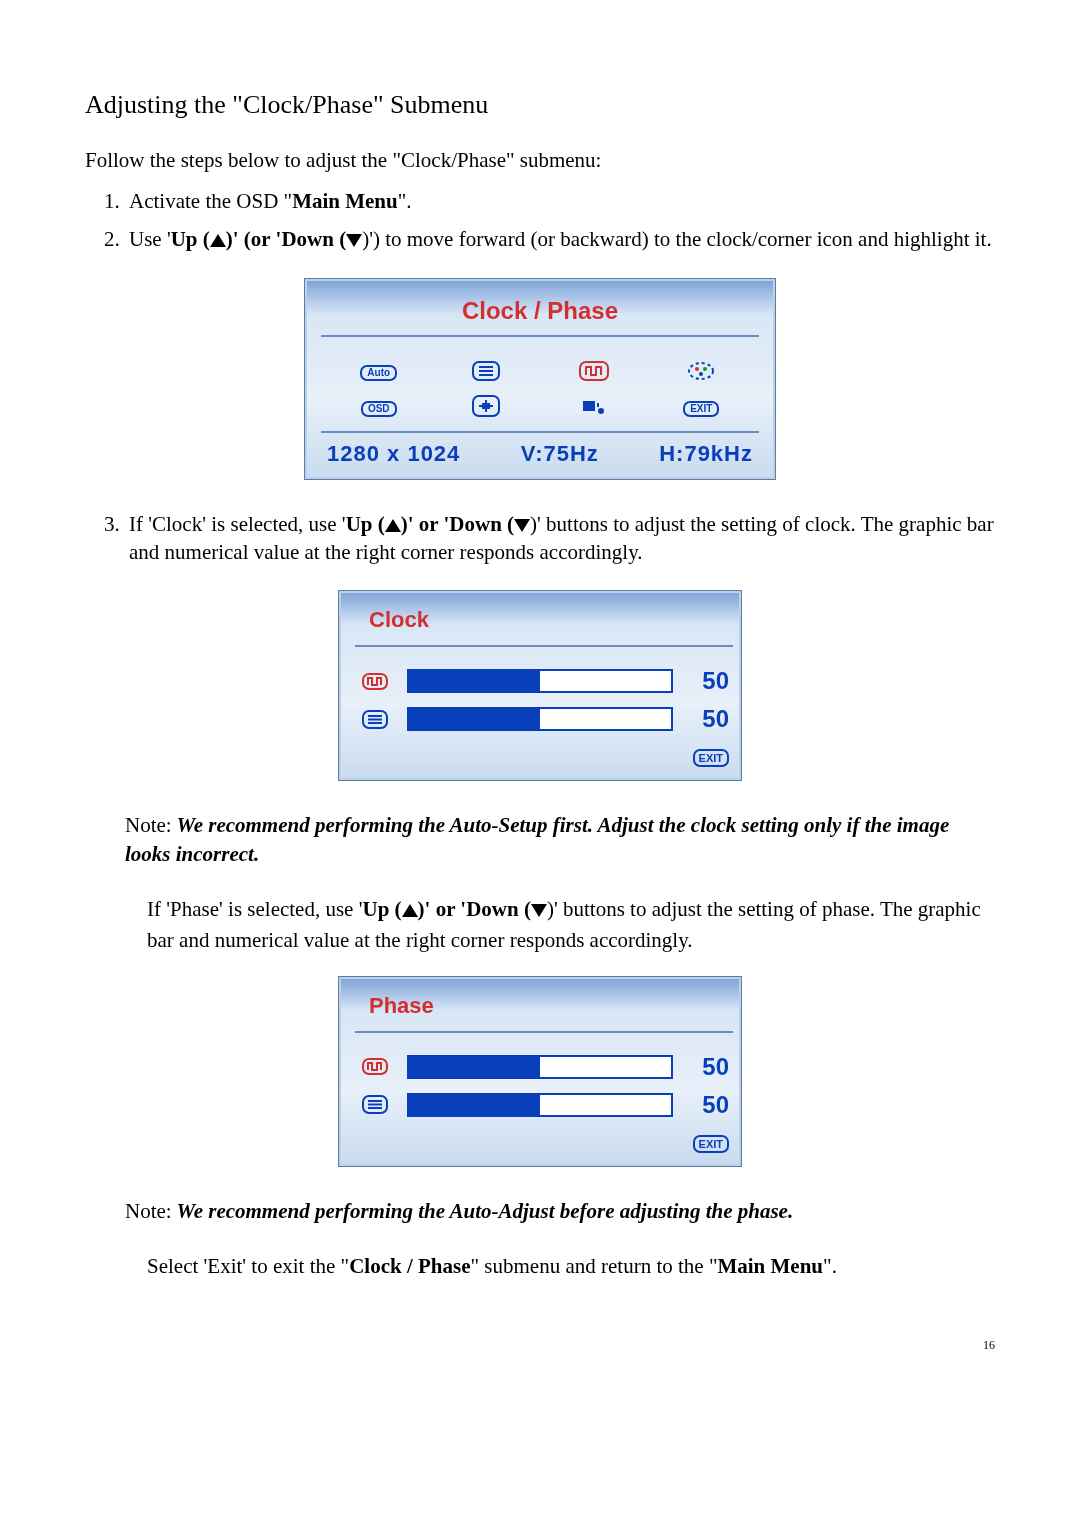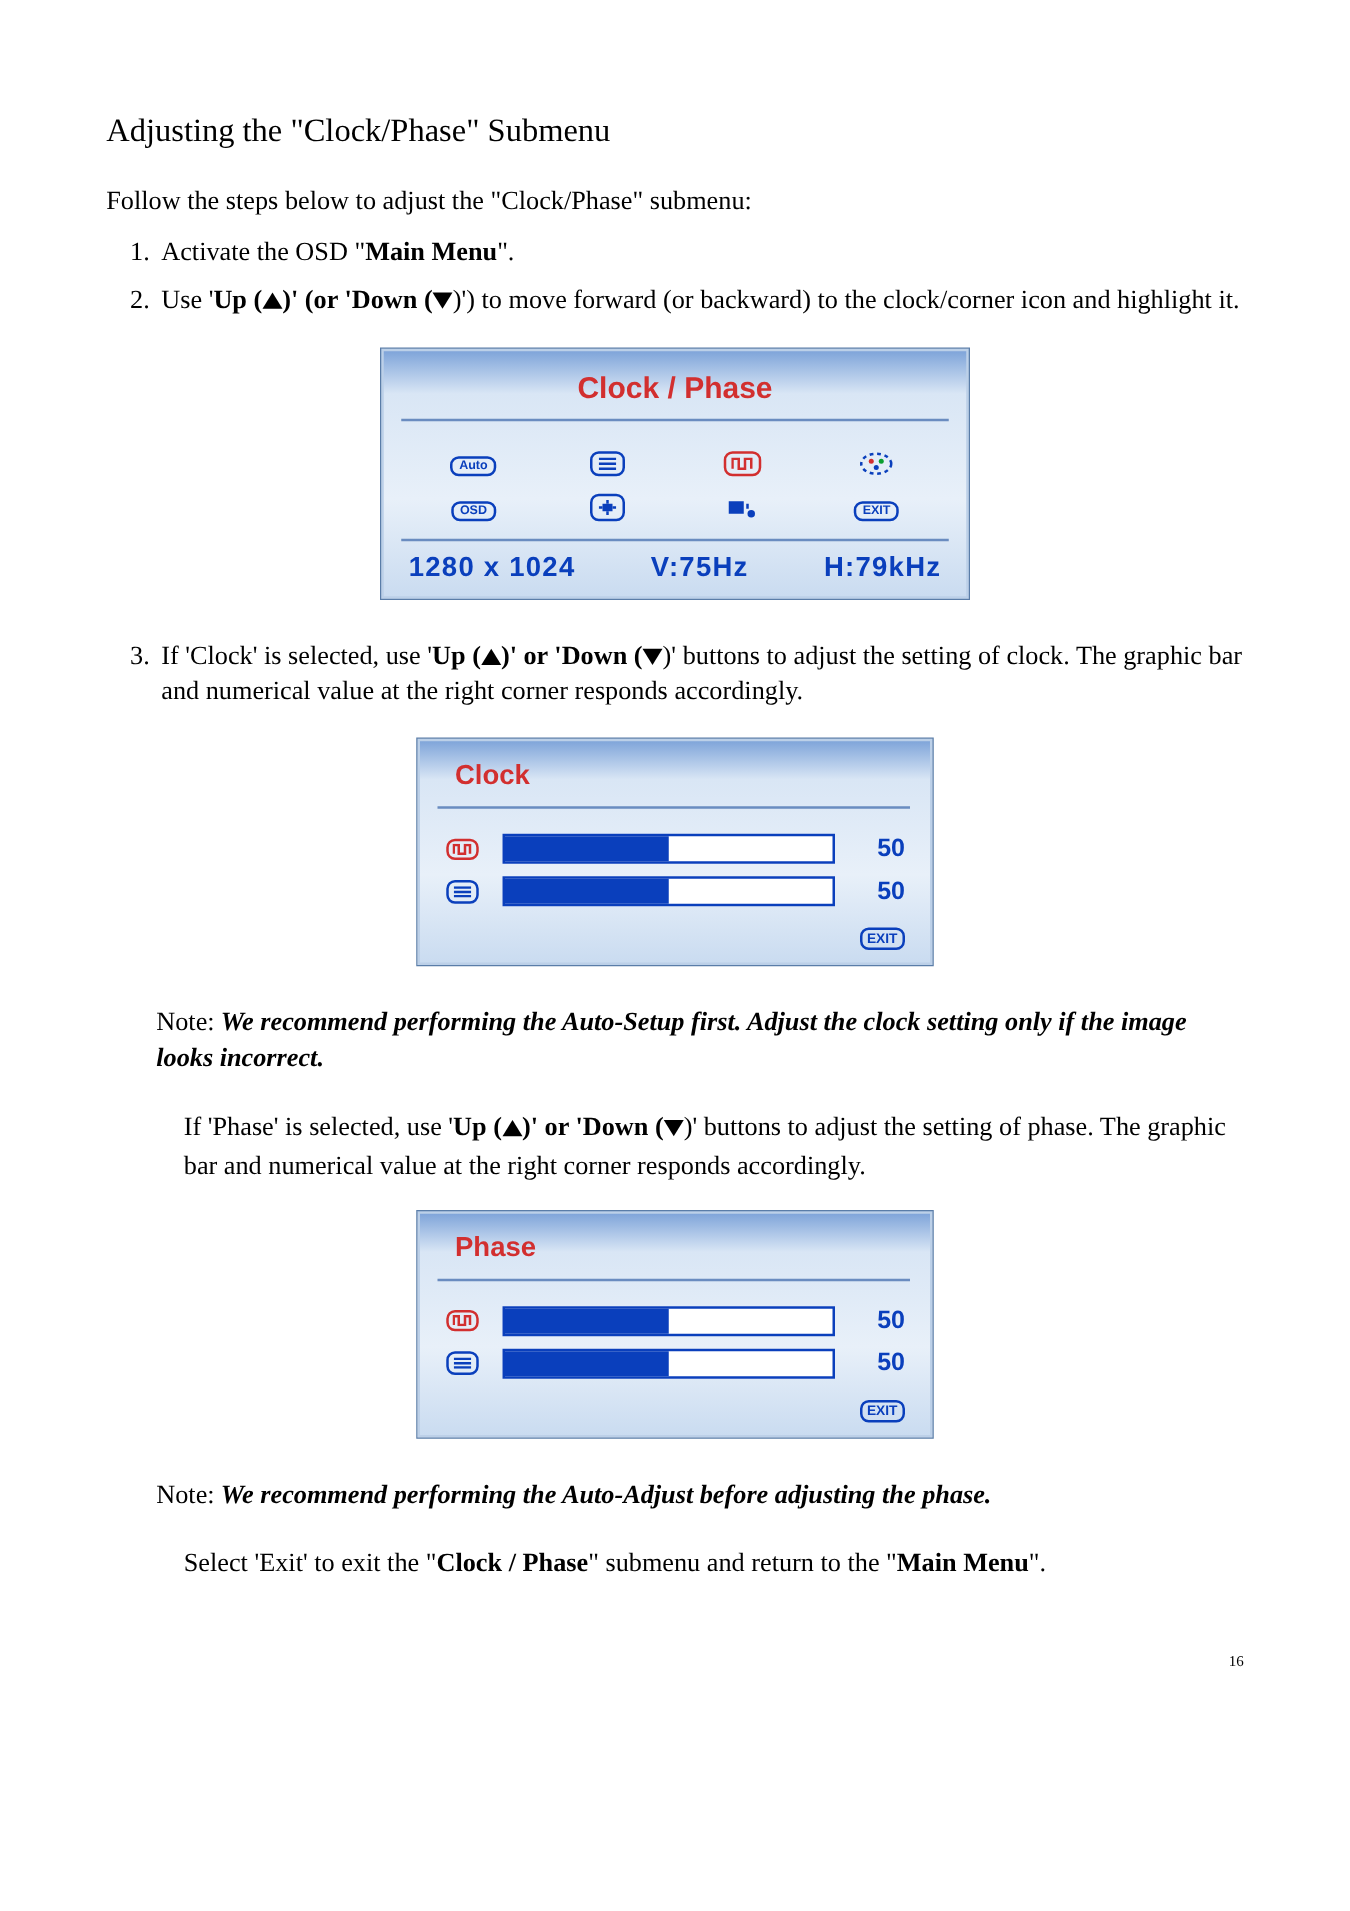--- a/index.html
+++ b/index.html
@@ -104,21 +104,21 @@
     justify-content: space-between;
     color: #0a3fbc;
     font-family: Arial, Helvetica, sans-serif;
     font-weight: bold;
     font-size: 22px;
     padding: 8px 6px 2px 6px;
     letter-spacing: 1px;
   }
   .osd-sub {
     width: 378px;
-    padding: 16px 18px 8px 16px;
+    padding: 16px 8px 8px 16px;
   }
   .osd-sub .osd-title {
     text-align: left;
     padding-left: 14px;
     font-size: 22px;
     margin-bottom: 12px;
   }
   .slider-area {
     border-top: 2px solid #6a8cc0;
     padding: 10px 4px 4px 4px;
@@ -145,21 +145,21 @@
     position: absolute;
     left: 0; top: 0; bottom: 0;
     background: #0a3fbc;
   }
   .slider-val {
     width: 40px;
     text-align: right;
     color: #0a3fbc;
     font-family: Arial, Helvetica, sans-serif;
     font-weight: bold;
-    font-size: 20px;
+    font-size: 24px;
   }
   .exit-row {
     text-align: right;
     margin-top: 6px;
   }
   .sub-exit {
     display: inline-block;
     border: 2px solid #0a3fbc;
     border-radius: 7px;
     color: #0a3fbc;

